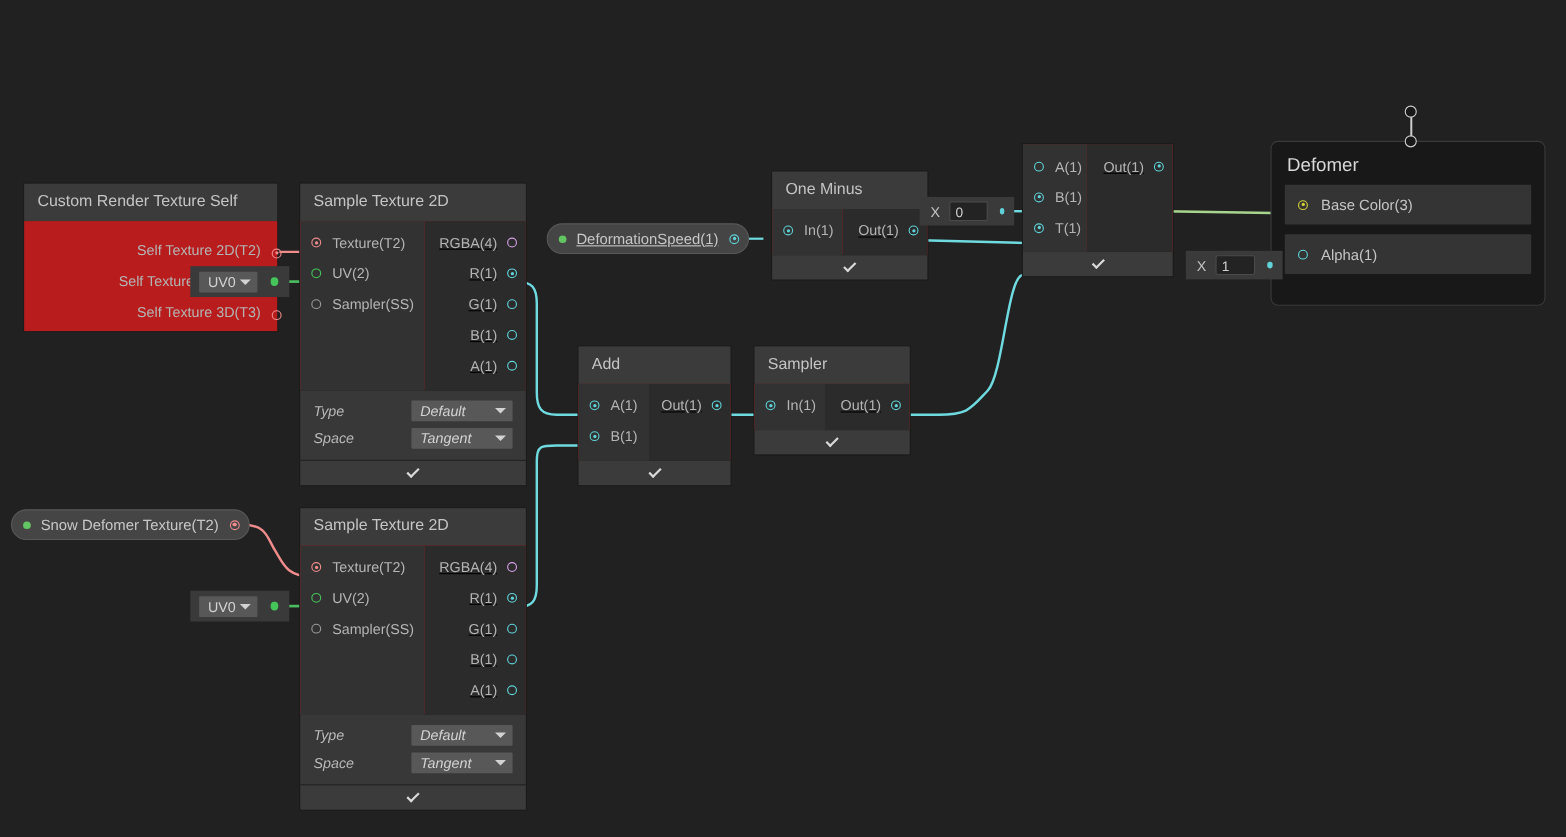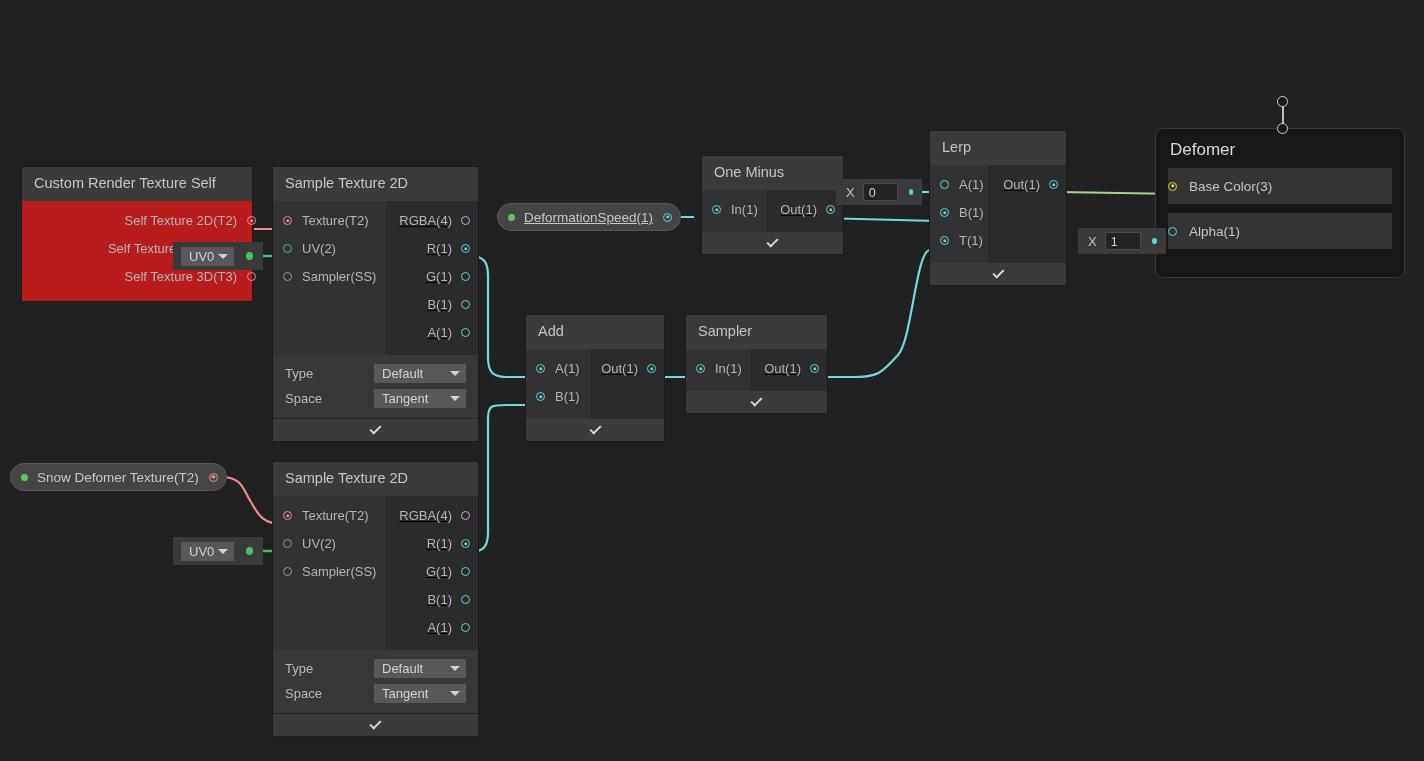--- a/index.html
+++ b/index.html
@@ -60,21 +60,21 @@
 
   .plabel{margin:0 10px;}
   .plabel.r{margin-right:9px;}
   .pin-left{margin-left:10px;}
 
   .node-settings{
     background:#383838;
     padding:6px 12px 8px 12px;
     box-shadow:0 -1px 0 0 #1f1f1f;
   }
-  .setting{display:flex;align-items:center;height:25px;font-size:13px;color:#b9b9b9;}
+  .setting{display:flex;align-items:center;height:25px;font-size:13px;color:#b9b9b9;font-style:italic;}
   .setting .sname{flex:1 1 auto;}
   .dropdown{
     background:#585858;color:#d2d2d2;
     font-size:13px;
     width:92px;height:19px;
     display:flex;align-items:center;
     padding:0 6px 0 8px;
     box-sizing:border-box;
     border-radius:1px;
   }
@@ -107,21 +107,21 @@
     padding:0 8px 0 10px;
     font-size:13.5px;color:#c7c7c7;
     z-index:6;
     box-sizing:border-box;
   }
   .prop-dot{width:7px;height:7px;border-radius:50%;background:#62c462;margin-right:9px;flex:0 0 auto;}
   .prop-dot.tex{background:#62c462;}
   .prop-pill .pname{margin-right:10px;white-space:nowrap;}
 
   
-  .crt-row{display:flex;align-items:center;justify-content:flex-end;height:28px;font-size:13px;color:#b4b4b4;padding-right:0;}
+  .crt-row{display:flex;align-items:flex-end;justify-content:flex-end;height:28px;font-size:13px;color:#b4b4b4;padding-right:0;}
   .crt-row .lbl{margin-right:10px;}
 
   
   .uvbox{
     position:absolute;
     background:#3a3a3a;
     height:28px;
     display:flex;align-items:center;
     padding:0 0 0 8px;
     z-index:8;
@@ -172,21 +172,21 @@
     height:32px;
     display:flex;align-items:center;
     padding-left:12px;
     color:#6e6e6e;font-size:16px;
   }
   .block-row{
     background:#343434;
     margin:0 12px 9px 12px;
     height:36px;
     display:flex;align-items:center;
-    padding-left:0;
+    padding-left:12px;
     color:#c4c4c4;font-size:13.5px;
     border-radius:1px;
   }
   .block-row .port{margin-right:12px;}
   .stackdot{
     position:absolute;width:11px;height:11px;border-radius:50%;
     border:1.6px solid #cfcfcf;background:#181818;box-sizing:border-box;z-index:7;
   }
 </style>
 </head>
@@ -463,21 +463,20 @@
     </div>
   </div>
 
   <div class="xslot" style="left:836px;top:179px;width:86px;">
     <span class="xl">X</span>
     <span class="xval">0</span>
     <span class="smalldot"></span>
   </div>
 
   <div class="node" style="left:930px;top:131px;width:136px;">
-    <div class="node-header">Lerp</div>
     <div class="node-body">
       <div class="ports-in" style="width:58px;">
         <div class="row">
           <span class="port pin-left"></span>
           <span class="plabel">A(1)</span>
         </div>
         <div class="row">
           <span class="port filled pin-left"></span>
           <span class="plabel">B(1)</span>
         </div>

